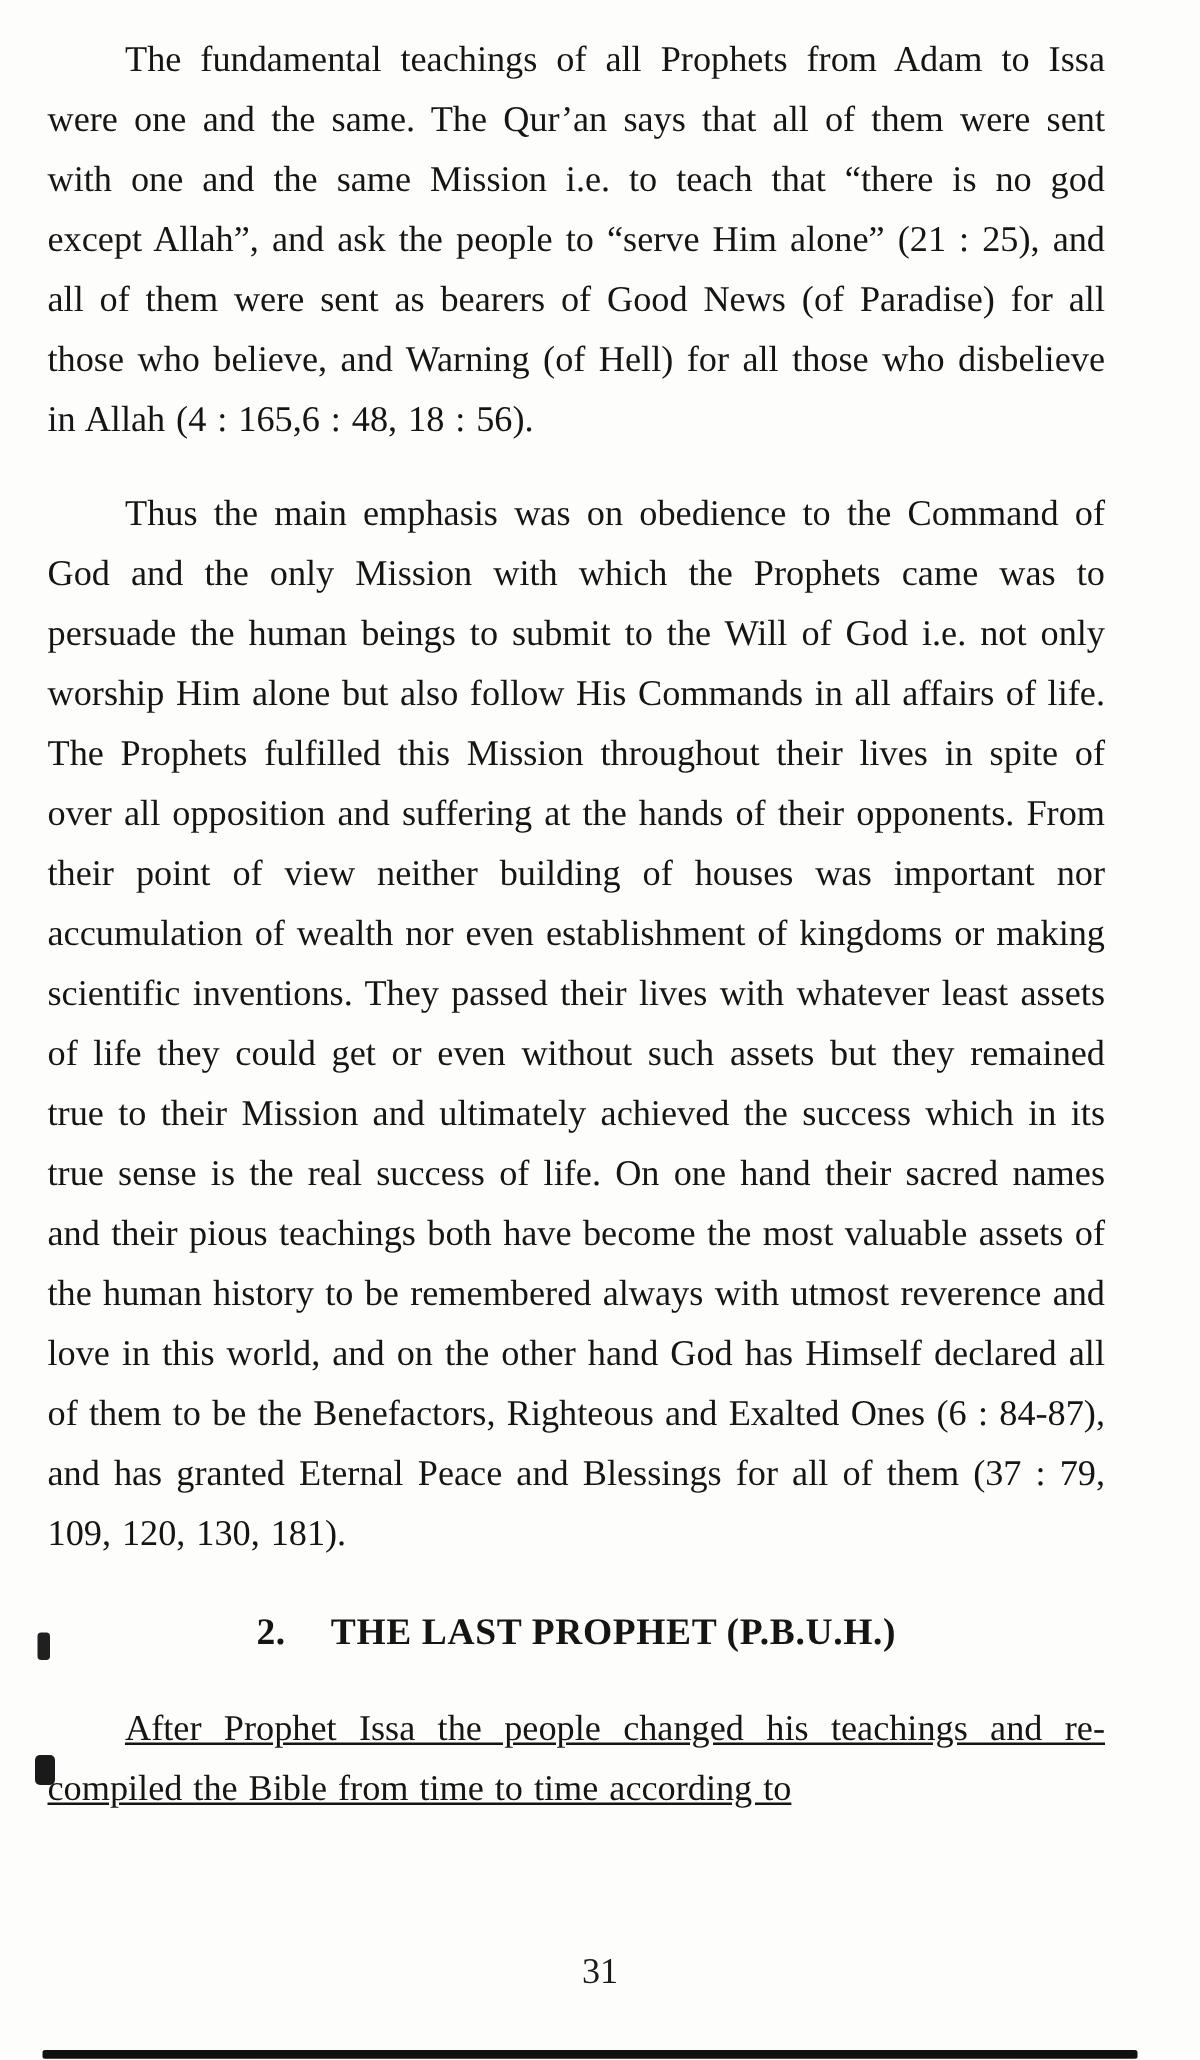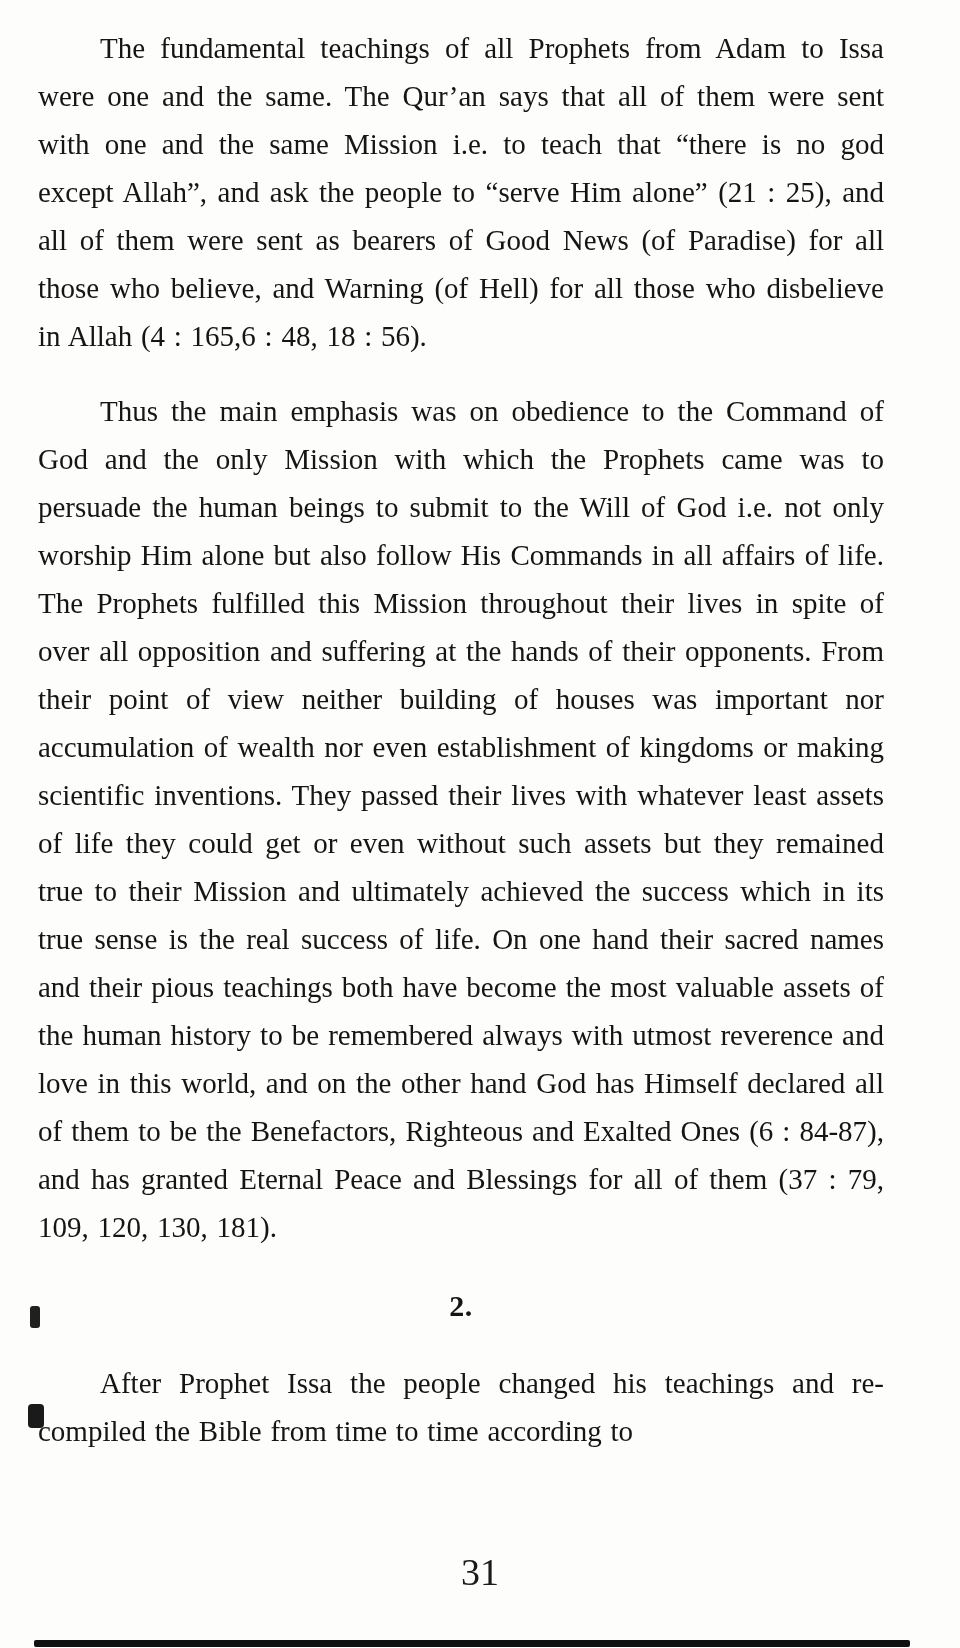--- a/index.html
+++ b/index.html
@@ -21,20 +21,21 @@
   .para {
     font-size: 29px;
     line-height: 48px;
     text-align: justify;
     text-indent: 62px;
     margin: 0 0 27px 0;
     word-spacing: 1.5px;
   }
   .para.no-gap {
     margin-bottom: 0;
+    text-decoration: underline;
   }
   .section-heading {
     display: flex;
     justify-content: center;
     align-items: baseline;
     gap: 36px;
     font-size: 30px;
     font-weight: bold;
     margin: 38px 0 36px 0;
     letter-spacing: 0.5px;
@@ -43,21 +44,21 @@
     font-size: 30px;
     font-weight: bold;
     margin: 0 0 30px 0;
   }
   .page-number {
     position: absolute;
     left: 0;
     right: 0;
     bottom: 54px;
     text-align: center;
-    font-size: 38px;
+    font-size: 29px;
     color: #1a1a1a;
   }
   .scan-line-bottom {
     position: absolute;
     left: 34px;
     bottom: 1px;
     width: 876px;
     height: 7px;
     background: #101010;
     border-radius: 2px;
@@ -85,20 +86,21 @@
 <body>
 
 <div class="page">
 
   <p class="para">The fundamental teachings of all Prophets from Adam to Issa were one and the same. The Qur’an says that all of them were sent with one and the same Mission i.e. to teach that “there is no god except Allah”, and ask the people to “serve Him alone” (21 : 25), and all of them were sent as bearers of Good News (of Paradise) for all those who believe, and Warning (of Hell) for all those who disbelieve in Allah (4 : 165,6 : 48, 18 : 56).</p>
 
   <p class="para">Thus the main emphasis was on obedience to the Command of God and the only Mission with which the Prophets came was to persuade the human beings to submit to the Will of God i.e. not only worship Him alone but also follow His Commands in all affairs of life. The Prophets fulfilled this Mission throughout their lives in spite of over all opposition and suffering at the hands of their opponents. From their point of view neither building of houses was important nor accumulation of wealth nor even establishment of kingdoms or making scientific inventions. They passed their lives with whatever least assets of life they could get or even without such assets but they remained true to their Mission and ultimately achieved the success which in its true sense is the real success of life. On one hand their sacred names and their pious teachings both have become the most valuable assets of the human history to be remembered always with utmost reverence and love in this world, and on the other hand God has Himself declared all of them to be the Benefactors, Righteous and Exalted Ones (6 : 84-87), and has granted Eternal Peace and Blessings for all of them (37 : 79, 109, 120, 130, 181).</p>
 
   <h2 class="section-heading">
     <span>2.</span>
+    <span>THE LAST PROPHET (P.B.U.H.)</span>
   </h2>
 
 
   <p class="para no-gap">After Prophet Issa the people changed his teachings and re-compiled the Bible from time to time according to</p>
 
 </div>
 
 <div class="page-number">31</div>
 
 <div class="scan-blob-1"></div>

